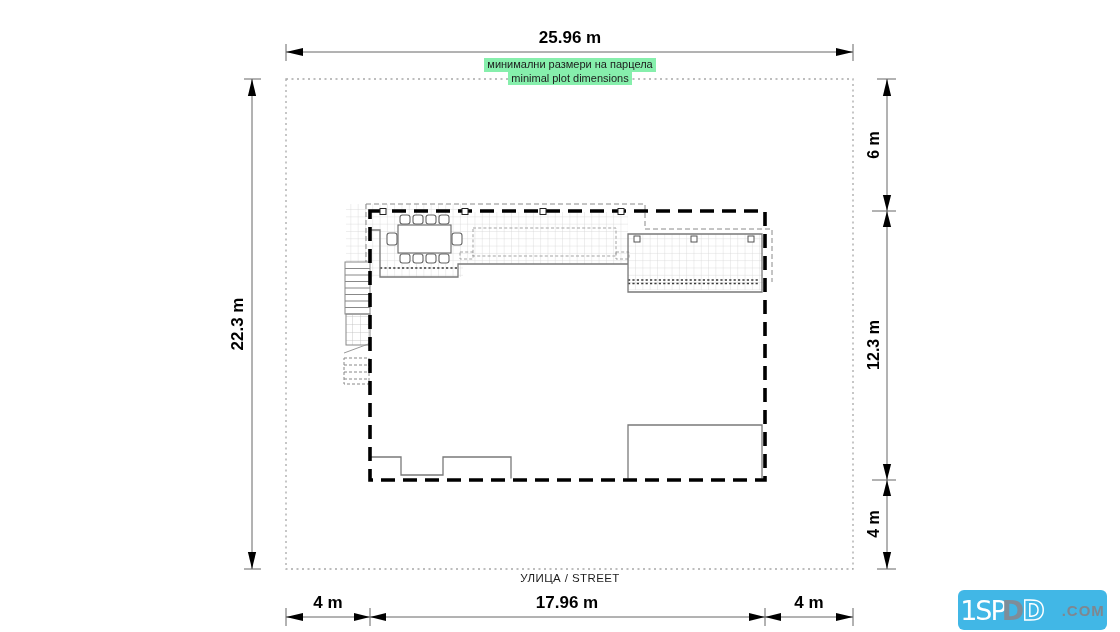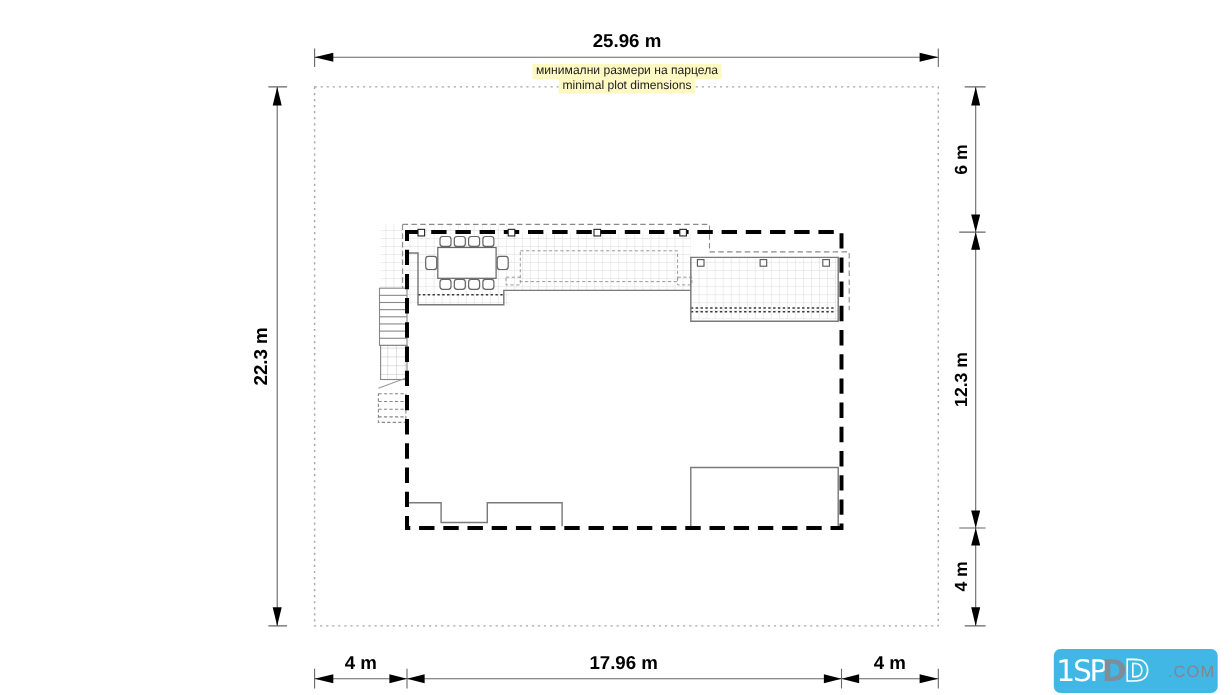--- a/index.html
+++ b/index.html
@@ -10,37 +10,37 @@
   .stage{position:absolute;left:0;top:12px;width:1120px;height:632px;}
   svg{position:absolute;left:0;top:0;}
 
   .dim-label{font:bold 17px "Liberation Sans",sans-serif;fill:#000;}
   .dim-label-side{font:bold 16px "Liberation Sans",sans-serif;fill:#000;}
 
   .note{
     position:absolute;left:395px;top:46px;width:350px;text-align:center;
     font-size:11px;line-height:13.5px;color:#1c1c1c;
   }
-  .note .bgline{background:#fef9c3;padding:0 3px;display:inline-block;}
+  .note .bgline{background:#86efac;padding:0 3px;display:inline-block;}
   .street{
     position:absolute;left:395px;top:560px;width:350px;text-align:center;
     font-size:11.5px;color:#1c1c1c;letter-spacing:.4px;
   }
   .watermark{
     position:absolute;left:958px;top:578px;width:149px;height:40px;
     background:#41b7e6;border-radius:6px;
     display:flex;align-items:center;justify-content:center;
   }
   .wm-brand{color:#ffffff;font-weight:normal;font-size:27px;letter-spacing:-2px;
     font-family:"DejaVu Sans",sans-serif;}
   .wm-d1{color:#7e8d99;font-weight:bold;font-size:27px;margin-left:-3px;
     font-family:"DejaVu Sans",sans-serif;}
   .wm-d2{color:transparent;-webkit-text-stroke:1.4px #ffffff;font-weight:bold;font-size:27px;
     margin-left:-2px;font-family:"DejaVu Sans",sans-serif;}
-  .wm-suffix{color:#7f8790;font-size:15px;letter-spacing:1px;margin-left:17px;font-weight:normal;}
+  .wm-suffix{color:#7f8790;font-size:15px;letter-spacing:1px;margin-left:17px;font-weight:bold;}
 </style>
 </head>
 <body>
 
 <div class="stage">
 
 <svg width="1120" height="632" viewBox="0 0 1120 632">
   <defs>
     <pattern id="grid7" width="7.3" height="7.3" patternUnits="userSpaceOnUse">
       <path d="M7.3 0H0V7.3" fill="none" stroke="#d6d6d6" stroke-width="0.8"></path>
@@ -182,20 +182,21 @@
       <rect x="398" y="213" width="53" height="28"></rect>
     </g>
   </g>
 </svg>
 
 <div class="note">
   <span class="bgline">минимални размери на парцела</span><br>
   <span class="bgline">minimal plot dimensions</span>
 </div>
 
+<div class="street">УЛИЦА / STREET</div>
 
 <div class="watermark">
   <span class="wm-brand">1SP</span>
   <span class="wm-d1">D</span>
   <span class="wm-d2">D</span>
   <span class="wm-suffix">.COM</span>
 </div>
 
 </div>
 

